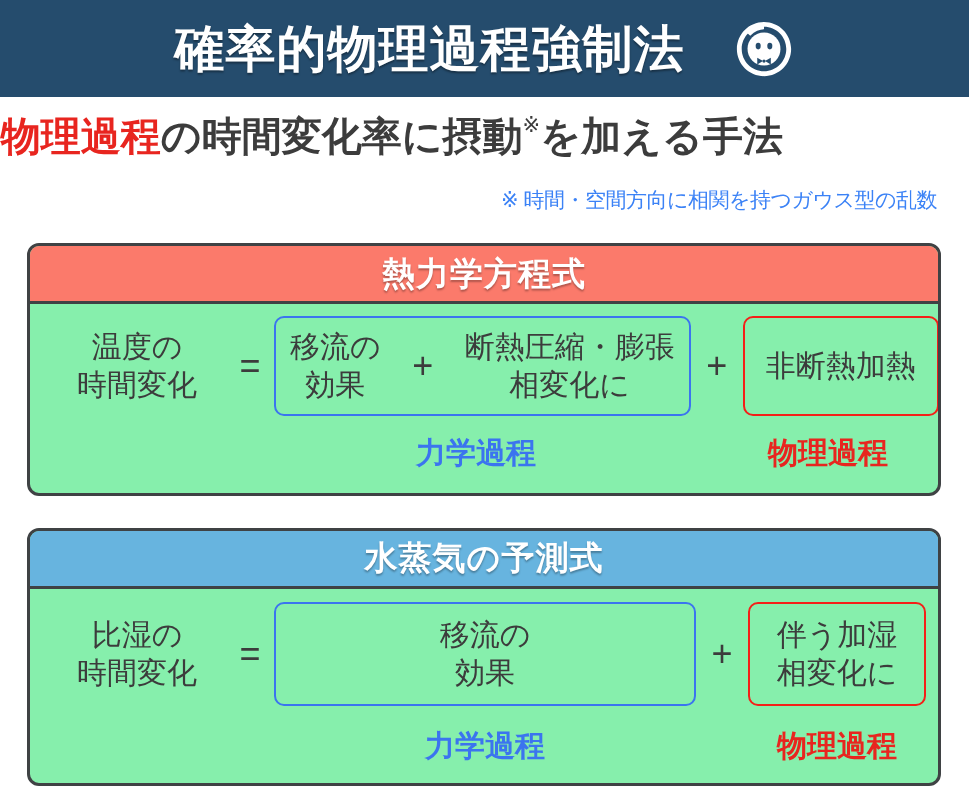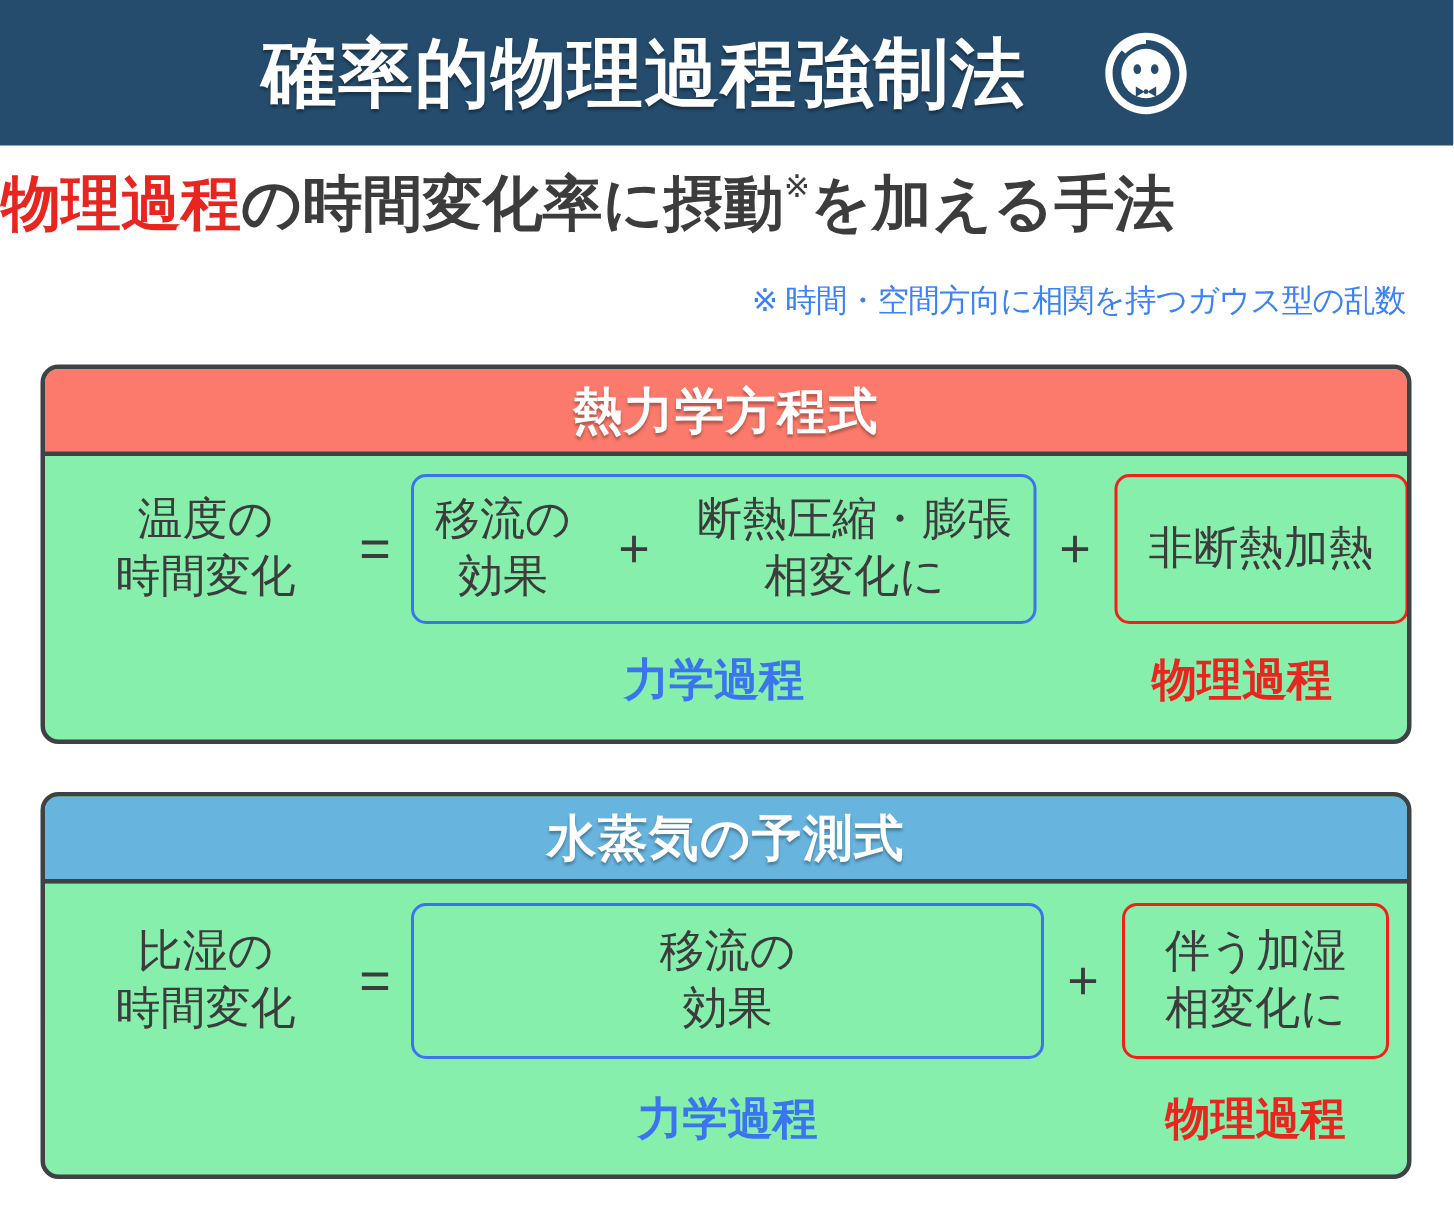--- a/index.html
+++ b/index.html
@@ -102,21 +102,21 @@
   }
   .card-header-title {
     color: #ffffff;
     font-size: 33px;
     font-weight: bold;
     letter-spacing: 1px;
     line-height: 1;
     text-shadow: 0 2px 2px rgba(0,0,0,0.30);
   }
   #card-thermo .card-header { background: #fb7a6b; }
-  #card-vapor  .card-header { background: #67b4df; }
+  #card-vapor  .card-header { background: #67b4df; font-family: Liberation Serif, serif; }
 
   .card-body {
     position: relative;
     height: calc(100% - 61px);
   }
 
   
   .eq-row {
     display: flex;
     align-items: center;

